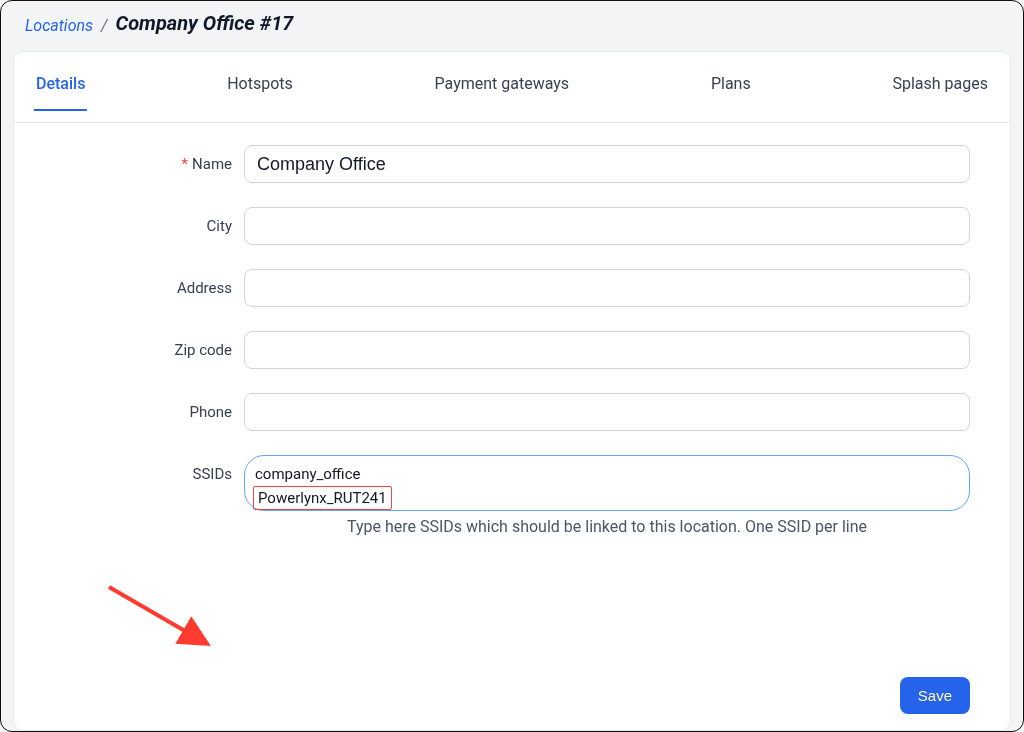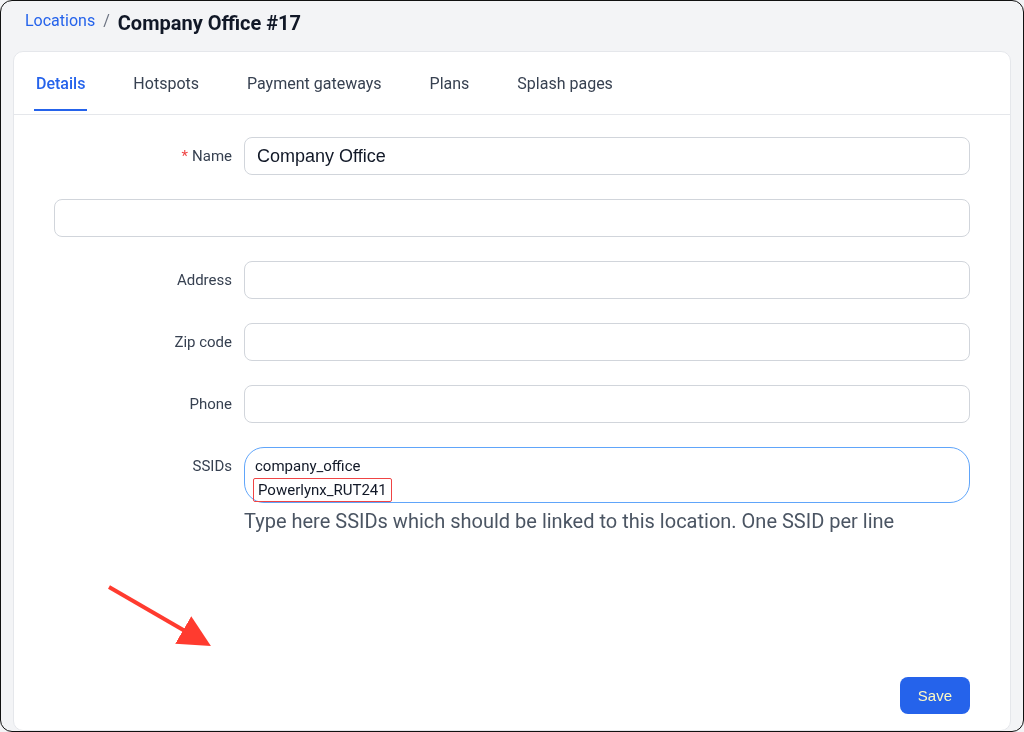--- a/index.html
+++ b/index.html
@@ -19,22 +19,23 @@
     background: #f3f4f6;
     border-radius: 12px;
     border: 1px solid #111;
     overflow: hidden;
     position: relative;
   }
   .breadcrumb {
     padding: 10px 24px 10px 24px;
     font-size: 16px;
     display: flex;
-    align-items: flex-start;
+    align-items: flex-end;
     gap: 8px;
+    font-style: italic;
   }
   .breadcrumb a {
     color: #2563eb;
     text-decoration: none;
   }
   .breadcrumb .sep { color: #6b7280; }
   .breadcrumb .current {
     color: #111827;
     font-weight: 700;
     font-size: 20px;
@@ -43,23 +44,24 @@
     margin: 6px 12px 0 12px;
     background: #fff;
     border: 1px solid #e5e7eb;
     border-radius: 10px;
     min-height: 680px;
     position: relative;
     padding-bottom: 70px;
   }
   .tabs {
     display: flex;
-    gap: 44px;
-    padding: 22px 20px 4px 20px;
+    gap: 26px;
+    padding: 22px 20px 12px 20px;
     border-bottom: 1px solid #e5e7eb;
+    justify-content: space-between;
   }
   .tab {
     padding: 0 2px 16px 2px;
     font-size: 16px;
     color: #374151;
     cursor: pointer;
     border-bottom: 2px solid transparent;
     margin-bottom: -1px;
     white-space: nowrap;
   }
@@ -118,22 +120,23 @@
   }
   .ssid-line.sel {
     display: inline-block;
     border: 1px solid #ef4444;
     padding: 0 4px;
     line-height: 22px;
     border-radius: 2px;
   }
   .hint {
     margin-top: 6px;
-    font-size: 20px;
+    font-size: 16px;
     color: #4b5563;
+    text-align: center;
   }
   .save-btn {
     position: absolute;
     right: 40px;
     bottom: 16px;
     background: #2563eb;
     color: #fef9c3;
     border: none;
     border-radius: 8px;
     padding: 10px 18px;
@@ -176,20 +179,21 @@
         <div class="label">
           <span class="req">*</span><span>Name</span>
         </div>
         <div class="control">
           <input class="text" type="text" value="Company Office" style="">
         </div>
       </div>
 
 
       <div class="row">
+        <div class="label"><span>City</span></div>
         <div class="control">
           <input class="text" type="text" value="" style="">
         </div>
       </div>
 
       <div class="row">
         <div class="label"><span>Address</span></div>
         <div class="control">
           <input class="text" type="text" value="" style="">
         </div>

